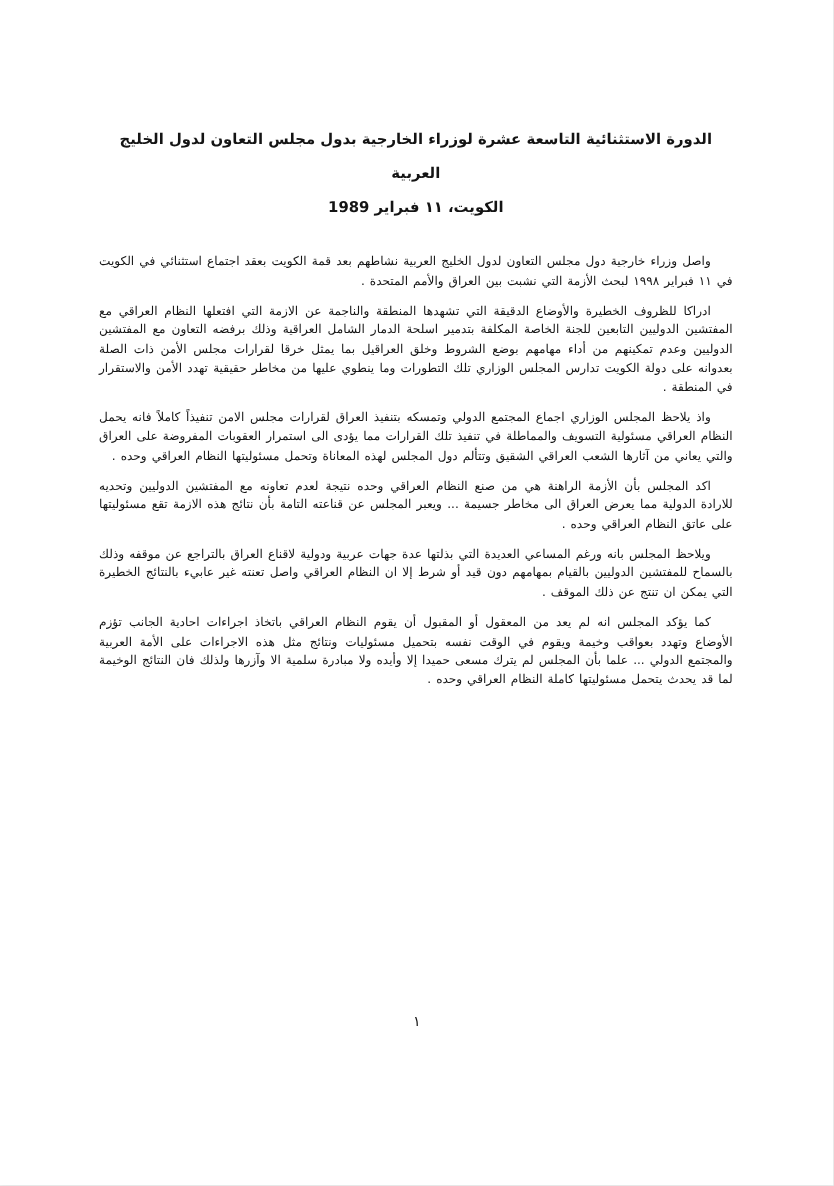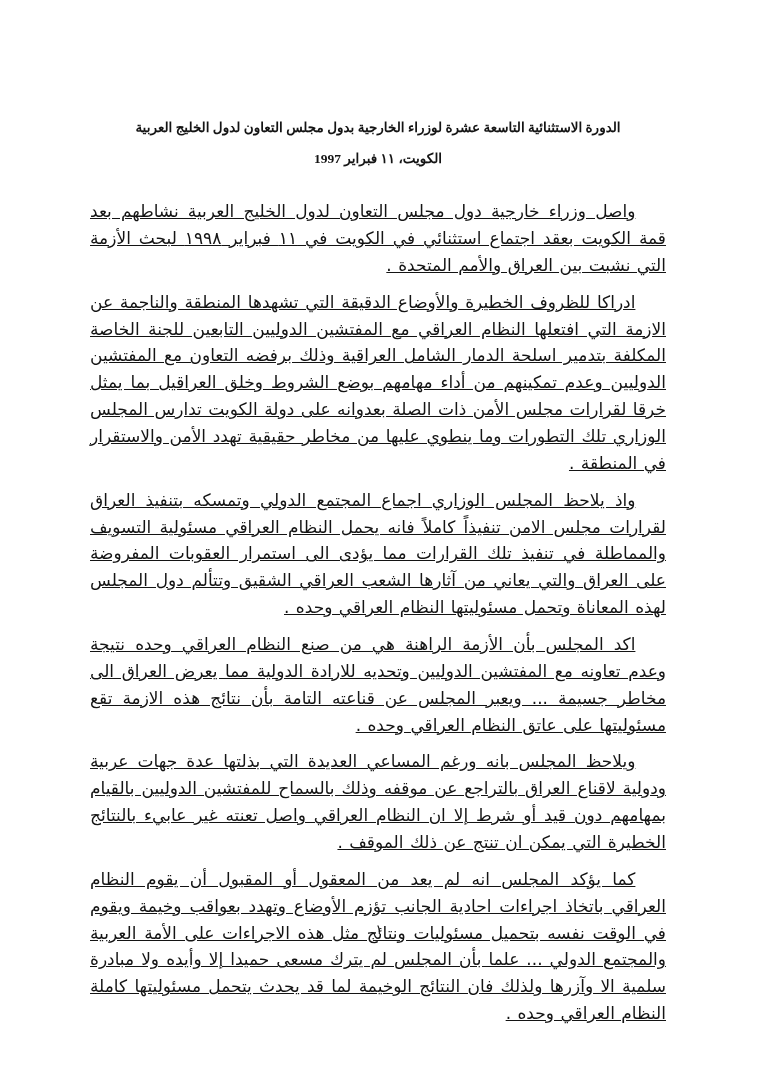--- a/index.html
+++ b/index.html
@@ -27,59 +27,57 @@
   }
   .doc-title {
     text-align: center;
     font-weight: bold;
     font-size: 13.5px;
     line-height: 2.3;
     margin: 0 0 24px 0;
   }
   .doc-title .title-line {
     white-space: normal;
-    font-family: Liberation Serif, serif;
   }
   .doc-body p {
-    font-size: 17px;
+    font-size: 11px;
     line-height: 1.58;
     text-align: justify;
     text-align-last: right;
     text-indent: 1.8em;
     margin: 0 0 10px 0;
     word-spacing: 1px;
-    text-decoration: underline;
   }
   .page-number {
     position: absolute;
     top: 922px;
     left: 0;
     width: 758px;
     text-align: center;
     font-size: 13px;
     color: #141414;
   }
 </style>
 </head>
 <body>
 
 <div class="page">
 
   <div class="content">
 
     <header class="doc-title">
       <div class="title-line">الدورة الاستثنائية التاسعة عشرة لوزراء الخارجية بدول مجلس التعاون لدول الخليج العربية</div>
-      <div class="title-line">الكويت، ١١ فبراير 1997</div>
+      <div class="title-line">الكويت، ١١ فبراير 1989</div>
     </header>
 
     <main class="doc-body">
       <p>واصل وزراء خارجية دول مجلس التعاون لدول الخليج العربية نشاطهم بعد قمة الكويت بعقد اجتماع استثنائي في الكويت في ١١ فبراير ١٩٩٨ لبحث الأزمة التي نشبت بين العراق والأمم المتحدة .</p>
       <p>ادراكا للظروف الخطيرة والأوضاع الدقيقة التي تشهدها المنطقة والناجمة عن الازمة التي افتعلها النظام العراقي مع المفتشين الدوليين التابعين للجنة الخاصة المكلفة بتدمير اسلحة الدمار الشامل العراقية وذلك برفضه التعاون مع المفتشين الدوليين وعدم تمكينهم من أداء مهامهم بوضع الشروط وخلق العراقيل بما يمثل خرقا لقرارات مجلس الأمن ذات الصلة بعدوانه على دولة الكويت تدارس المجلس الوزاري تلك التطورات وما ينطوي عليها من مخاطر حقيقية تهدد الأمن والاستقرار في المنطقة .</p>
       <p>واذ يلاحظ المجلس الوزاري اجماع المجتمع الدولي وتمسكه بتنفيذ العراق لقرارات مجلس الامن تنفيذاً كاملاً فانه يحمل النظام العراقي مسئولية التسويف والمماطلة في تنفيذ تلك القرارات مما يؤدى الى استمرار العقوبات المفروضة على العراق والتي يعاني من آثارها الشعب العراقي الشقيق وتتألم دول المجلس لهذه المعاناة وتحمل مسئوليتها النظام العراقي وحده .</p>
-      <p>اكد المجلس بأن الأزمة الراهنة هي من صنع النظام العراقي وحده نتيجة وعدم تعاونه مع المفتشين الدوليين وتحديه للارادة الدولية مما يعرض العراق الى مخاطر جسيمة ... ويعبر المجلس عن قناعته التامة بأن نتائج هذه الازمة تقع مسئوليتها على عاتق النظام العراقي وحده .</p>
+      <p>اكد المجلس بأن الأزمة الراهنة هي من صنع النظام العراقي وحده نتيجة لعدم تعاونه مع المفتشين الدوليين وتحديه للارادة الدولية مما يعرض العراق الى مخاطر جسيمة ... ويعبر المجلس عن قناعته التامة بأن نتائج هذه الازمة تقع مسئوليتها على عاتق النظام العراقي وحده .</p>
       <p>ويلاحظ المجلس بانه ورغم المساعي العديدة التي بذلتها عدة جهات عربية ودولية لاقناع العراق بالتراجع عن موقفه وذلك بالسماح للمفتشين الدوليين بالقيام بمهامهم دون قيد أو شرط إلا ان النظام العراقي واصل تعنته غير عابيء بالنتائج الخطيرة التي يمكن ان تنتج عن ذلك الموقف .</p>
       <p>كما يؤكد المجلس انه لم يعد من المعقول أو المقبول أن يقوم النظام العراقي باتخاذ اجراءات احادية الجانب تؤزم الأوضاع وتهدد بعواقب وخيمة ويقوم في الوقت نفسه بتحميل مسئوليات ونتائج مثل هذه الاجراءات على الأمة العربية والمجتمع الدولي ... علما بأن المجلس لم يترك مسعى حميدا إلا وأيده ولا مبادرة سلمية الا وآزرها ولذلك فان النتائج الوخيمة لما قد يحدث يتحمل مسئوليتها كاملة النظام العراقي وحده .</p>
     </main>
 
   </div>
 
   <footer class="page-number">١</footer>
 
 </div>
 

